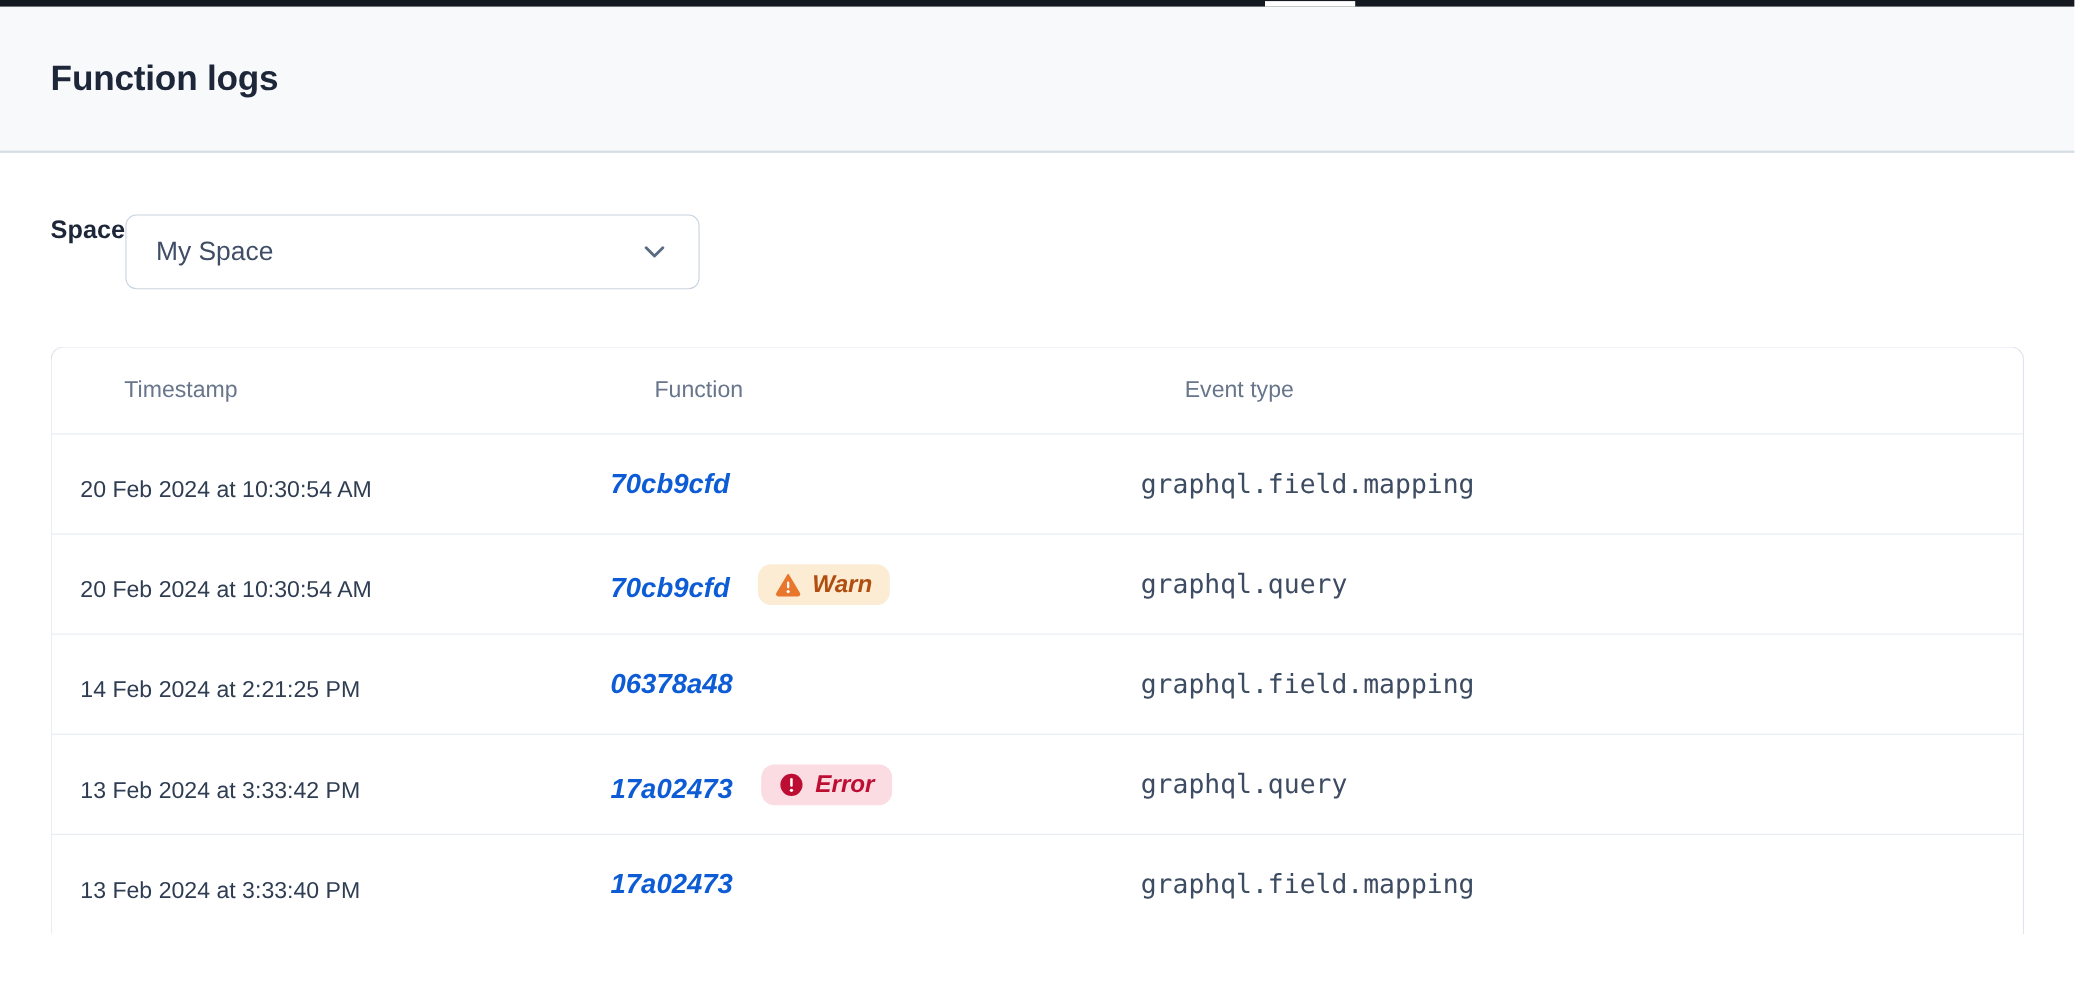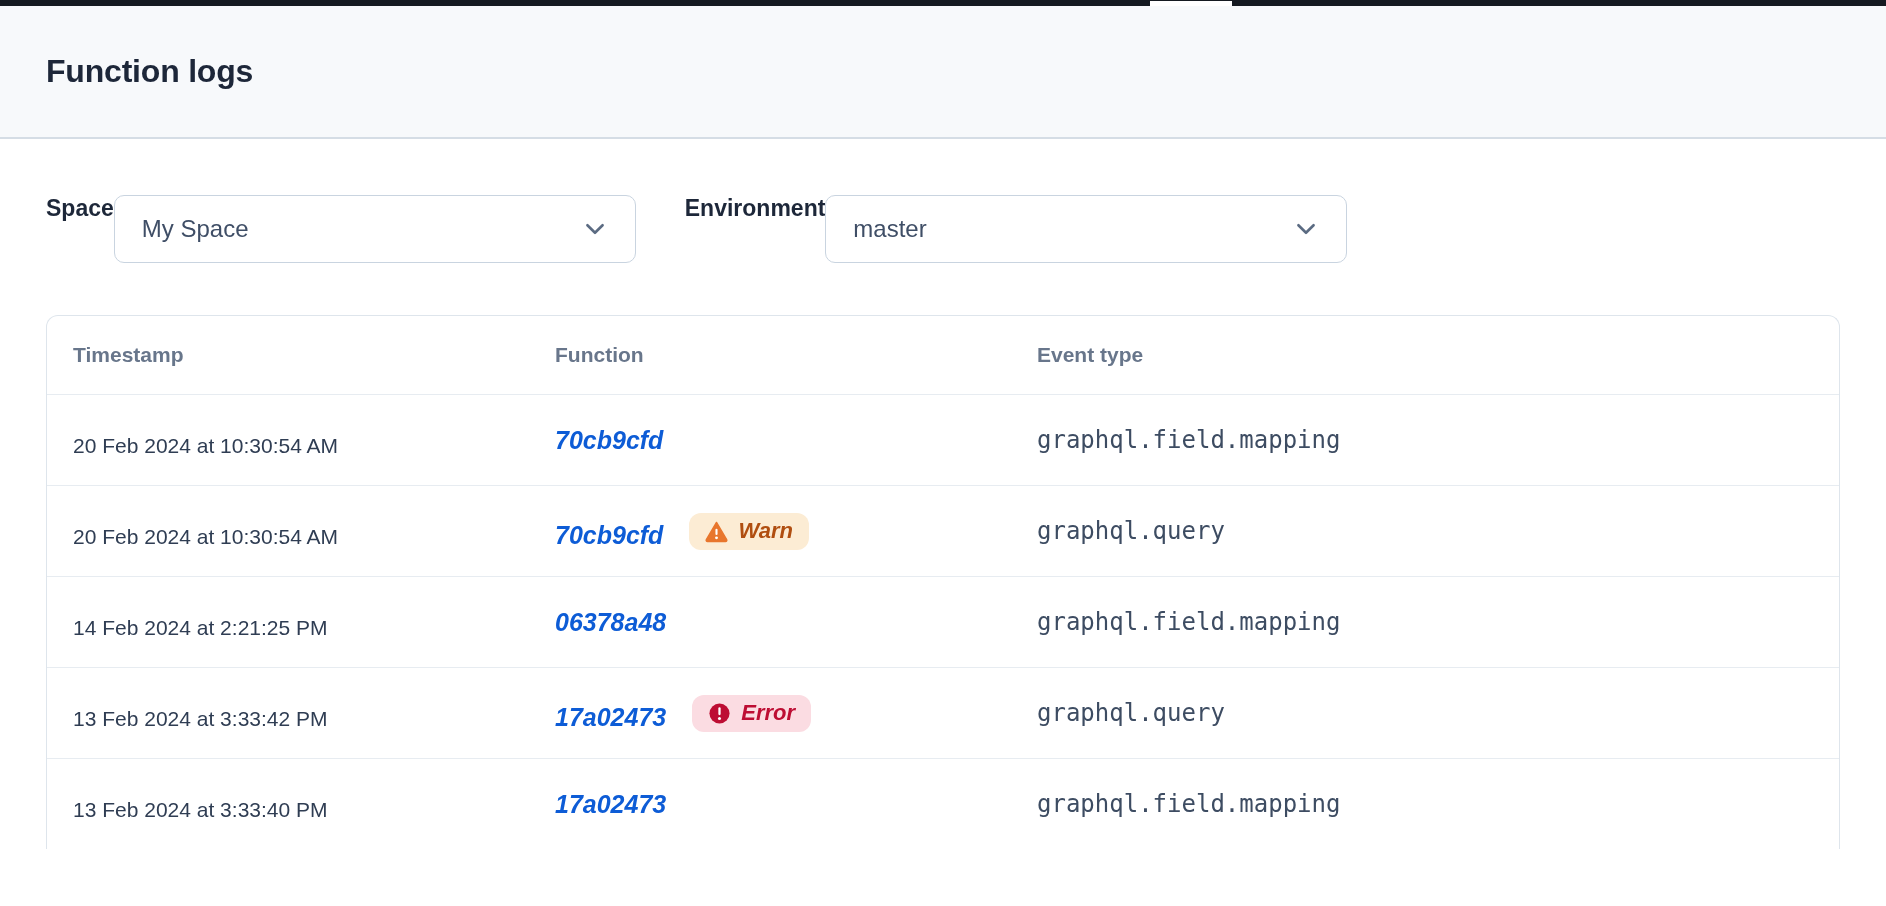--- a/index.html
+++ b/index.html
@@ -37,21 +37,21 @@
   .log-table{
     margin:52px 46px 0 46px;
     border:1.5px solid var(--table-border);border-bottom:none;
     border-radius:12px 12px 0 0;overflow:hidden;background:#fff;
   }
   .thead,.trow{
     display:grid;grid-template-columns:482px 482px 1fr;
     align-items:center;padding-left:26px;
   }
   .thead{height:78px;}
-  .th{font-size:21px;font-weight:700;color:var(--th);}
+  .th{font-size:21px;font-weight:400;color:var(--th);margin-left:40px;}
   .trow{height:91px;border-top:1.5px solid var(--row-border);}
   .cell-timestamp{font-size:21px;color:var(--timestamp);margin-top:11px;}
   .cell-request{display:flex;align-items:flex-end;gap:26px;font-style:italic;}
   .request-link{font-size:25px;font-weight:700;color:var(--link);text-decoration:none;cursor:pointer;}
   .badge{
     display:inline-flex;align-items:center;gap:10px;height:37px;padding:0 16px;
     border-radius:12px;font-size:22px;font-weight:600;
   }
   .badge .badge-icon{width:23px;height:23px;display:none;}
   .badge.warn{background:var(--warn-bg);color:var(--warn-text);}
@@ -67,29 +67,20 @@
 
 <div class="page-header">
   <div class="page-title">Function logs</div>
 </div>
 
 <div class="filters">
   <div class="filter-group">
     <div class="filter-label">Space</div>
     <div class="select">
       <span class="select-value">My Space</span>
-      <svg class="chevron" viewBox="0 0 24 24" fill="none">
-        <path d="M5 8.5 L12 15.5 L19 8.5" stroke="var(--chevron)" stroke-width="2.4" stroke-linecap="round" stroke-linejoin="round"></path>
-      </svg>
-    </div>
-  </div>
-  <div class="filter-group">
-    <div class="filter-label">Environment</div>
-    <div class="select">
-      <span class="select-value">master</span>
       <svg class="chevron" viewBox="0 0 24 24" fill="none">
         <path d="M5 8.5 L12 15.5 L19 8.5" stroke="var(--chevron)" stroke-width="2.4" stroke-linecap="round" stroke-linejoin="round"></path>
       </svg>
     </div>
   </div>
 </div>
 
 <div class="log-table">
   <div class="thead">
     <div class="th">Timestamp</div>

